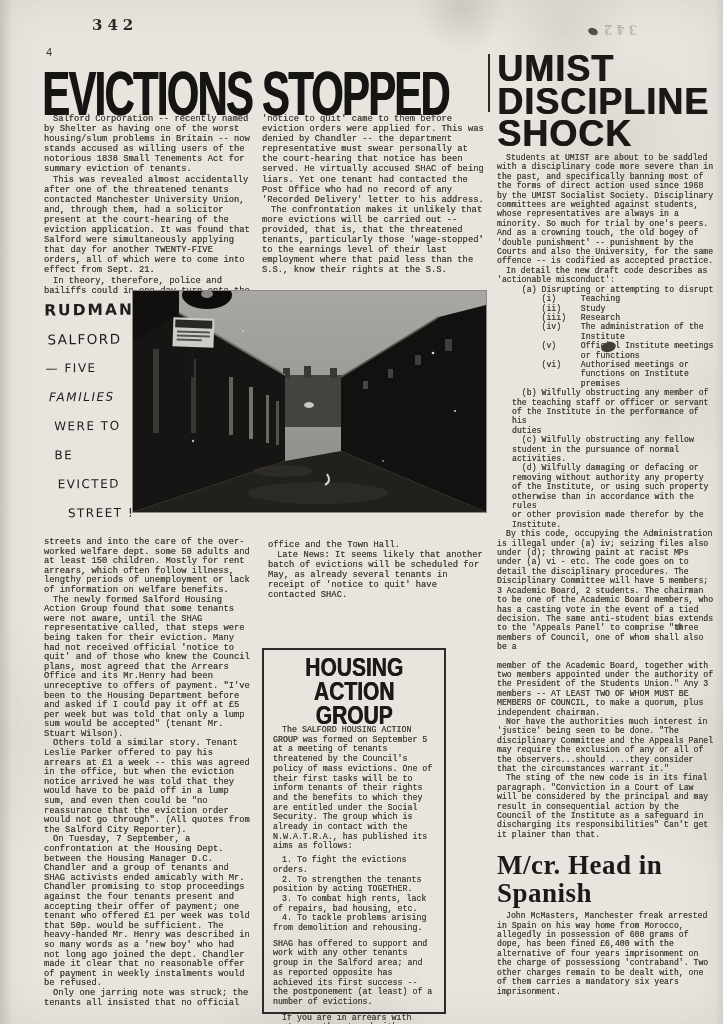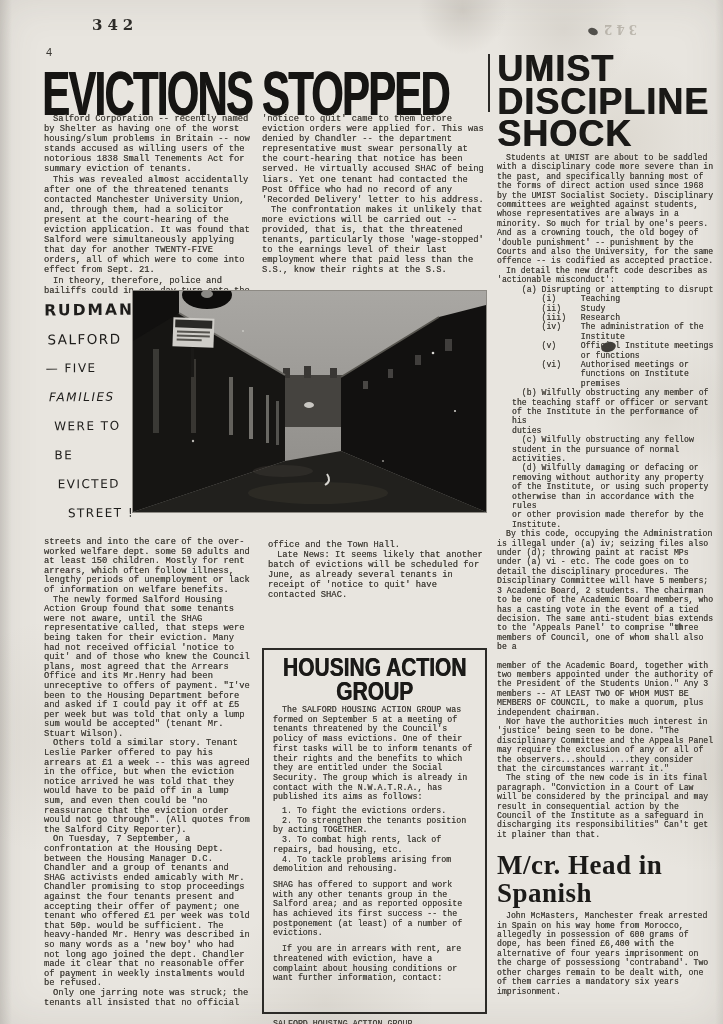--- a/index.html
+++ b/index.html
@@ -50,21 +50,21 @@
   .caption div { line-height:29px; letter-spacing:1.5px; font-size:12px; }
   .caption .c0 { font-size:15.5px; letter-spacing:2px; font-weight:bold; }
   .caption .c1 { margin-left:3px; font-size:13.5px; }
   .caption .c2 { margin-left:1px; }
   .caption .c3 { margin-left:4px;font-style:italic; }
   .caption .c4 { margin-left:9px; }
   .caption .c5 { margin-left:12px; }
   .caption .c6 { margin-left:16px; }
   .caption .c7 { margin-left:22px; }
 
-  .housing-box { position:absolute; left:262px; top:648px; width:225px; height:366px;
+  .housing-box { position:absolute; left:262px; top:648px; width:184px; height:366px;
                  border:2px solid #2c2b28; padding:6px 9px 4px 9px; }
   .housing-title { text-align:center; font-weight:bold; font-size:21px; line-height:20px;
                    letter-spacing:0; color:#1b1a18; transform:scaleY(1.2); transform-origin:center top;
                    margin-bottom:9px; text-shadow:0.6px 0 0 #1b1a18; }
   .box-body { font-size:8.3px; line-height:9.7px; }
   .box-body .sp { margin-top:6px; }
   .box-body .aims { margin-top:4px; }
   .box-body .contact div { white-space:pre-wrap;margin-top:36px; }
 
   .right-col { position:absolute; left:497px; top:52px; width:218px; }
@@ -171,21 +171,21 @@
   <div class="left-bot mono">
     <p>streets and into the care of the over-worked welfare dept. some 50 adults and at least 150 children.  Mostly for rent arrears, which often follow illness, lengthy periods of unemployment or lack of information on welfare benefits.</p>
     <p class="ind">The newly formed Salford Housing Action Group found that some tenants were not aware, until the SHAG representative called, that steps were being taken for their eviction.  Many had not received official 'notice to quit' and of those who knew the Council plans, most agreed that the Arrears Office and its Mr.Henry had been unreceptive to offers of payment.  "I've been to the Housing Department before and asked if I could pay it off at £5 per week but was told that only a lump sum would be accepted" (tenant Mr. Stuart Wilson).</p>
     <p class="ind">Others told a similar story.  Tenant Leslie Parker offered to pay his arrears at £1 a week -- this was agreed in the office, but when the eviction notice arrived he was told that they would have to be paid off in a lump sum, and even then could be "no reassurance that the eviction order would not go through". (All quotes from the Salford City Reporter).</p>
     <p class="ind">On Tuesday, 7 September, a confrontation at the Housing Dept. between the Housing Manager D.C. Chandler and a group of tenants and SHAG activists ended amicably with Mr. Chandler promising to stop proceedings against the four tenants present and accepting their offer of payment; one tenant who offered £1 per week was told that 50p. would be sufficient.  The heavy-handed Mr. Henry was described in so many words as a 'new boy' who had not long ago joined the dept. Chandler made it clear that no reasonable offer of payment in weekly instalments would be refused.</p>
     <p class="ind">Only one jarring note was struck; the tenants all insisted that no official</p>
   </div>
 
   <div class="mid-bot mono">
     <p>office and the Town Hall.</p>
-    <p class="ind">Late News:  It seems likely that another batch of evictions will be scheduled for June, as already several tenants in receipt of 'notice to quit' have contacted SHAC.</p>
+    <p class="ind">Late News:  It seems likely that another batch of evictions will be scheduled for May, as already several tenants in receipt of 'notice to quit' have contacted SHAC.</p>
   </div>
 
   <div class="housing-box">
     <div class="housing-title">
       <div>HOUSING ACTION</div>
       <div>GROUP</div>
     </div>
     <div class="box-body mono">
       <p class="ind">The SALFORD HOUSING ACTION GROUP was formed on September 5 at a meeting of tenants threatened by the Council's policy of mass evictions.  One of their first tasks will be to inform tenants of their rights and the benefits to which they are entitled under the Social Security.  The group which is already in contact with the N.W.A.T.R.A., has published its aims as follows:</p>
       <div class="aims">

